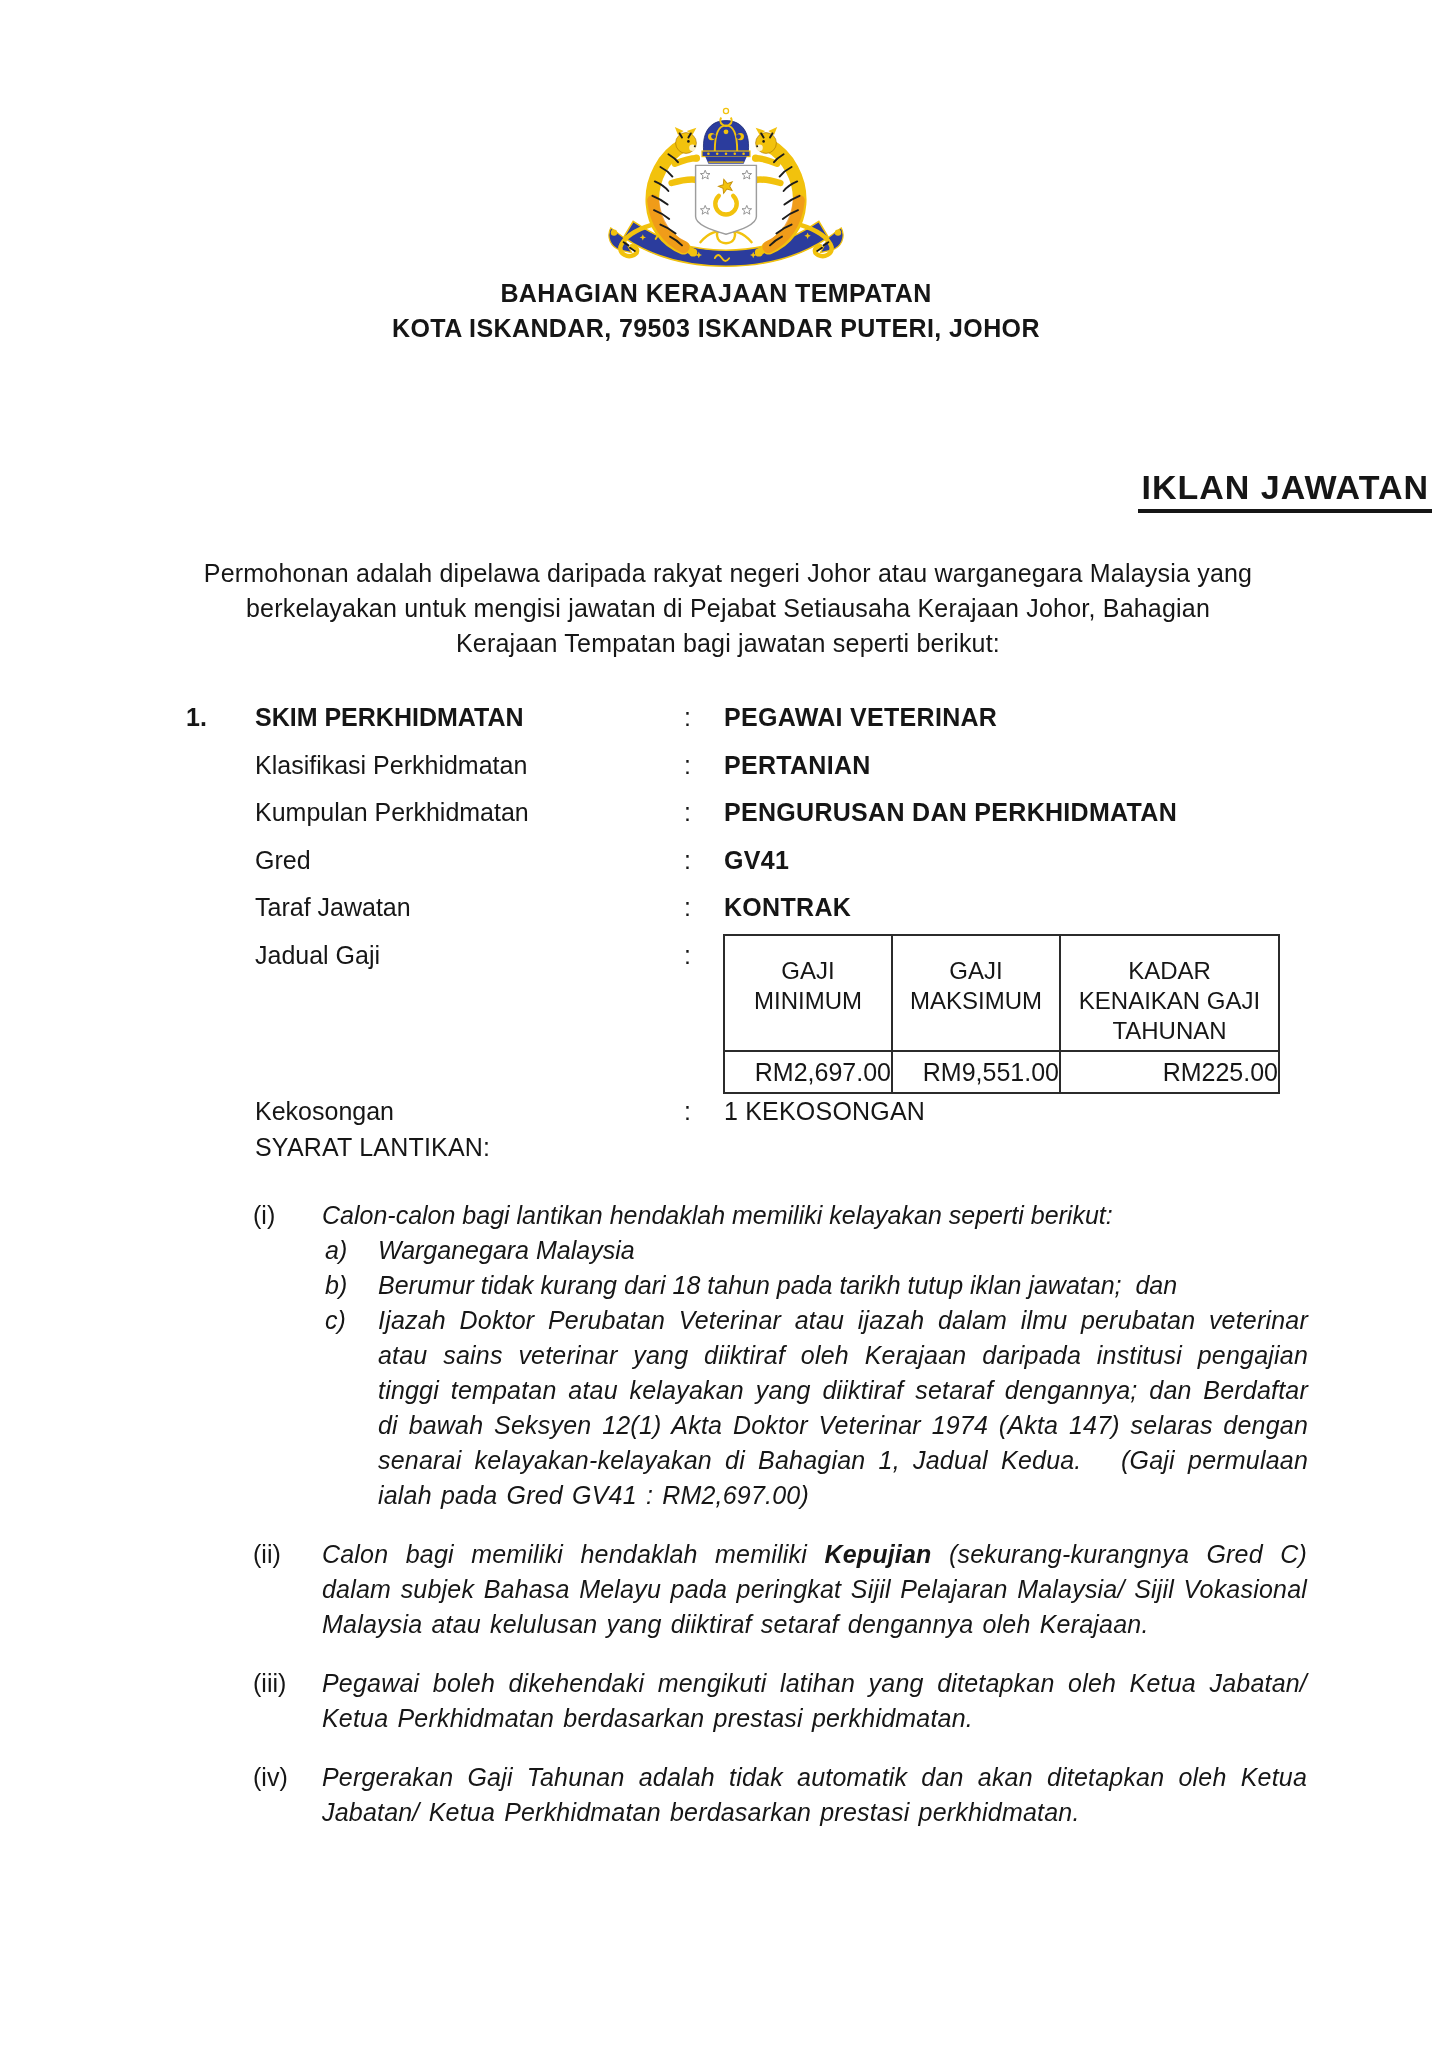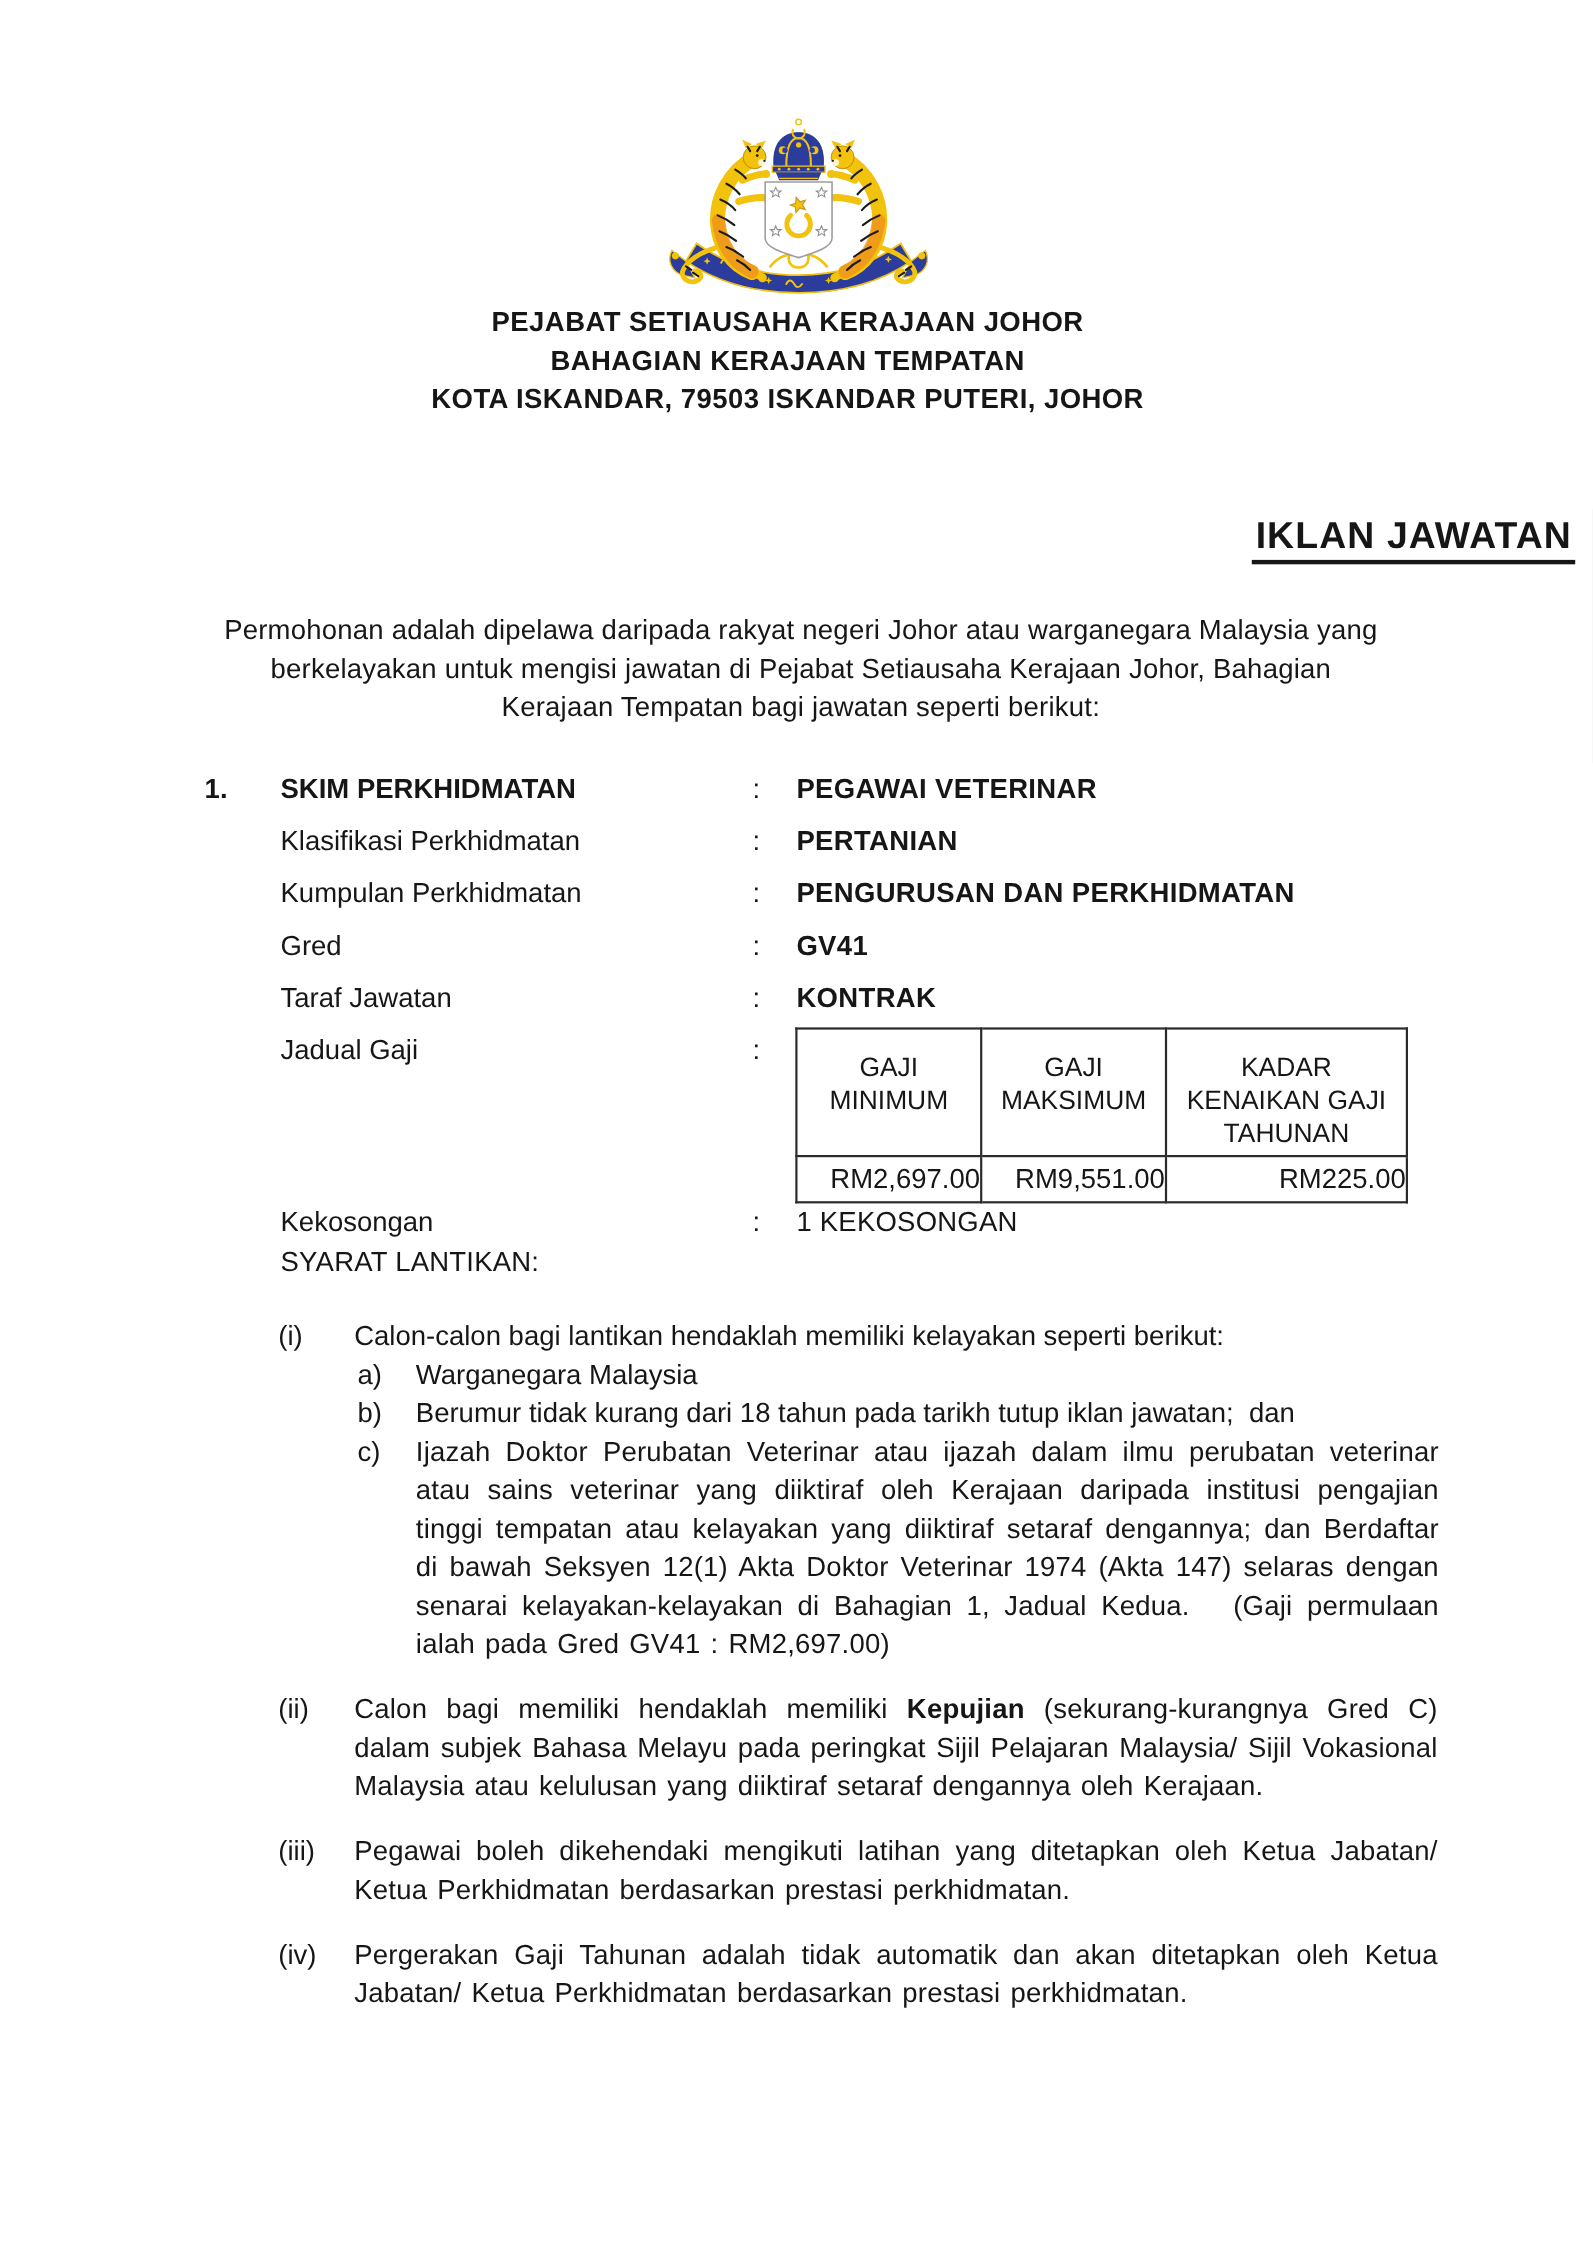--- a/index.html
+++ b/index.html
@@ -47,21 +47,21 @@
   .salary th{width:166px;height:94px;vertical-align:top;padding-top:20px;white-space:pre-line;}
   .salary th.wide{width:217px;}
   .salary td{height:40px;vertical-align:middle;font-size:25px;text-align:right;}
   
   .kek{top:1097px}
   .syarat{position:absolute;top:1133px;left:255px;font-size:25px;letter-spacing:.2px;}
   
   .conds{position:absolute;top:1198px;left:0;width:1448px;font-size:25px;line-height:35px;}
   .cond{position:relative;margin-bottom:24px;}
   .cond-num{position:absolute;left:253px;top:0;}
-  .cond-body{margin-left:322px;width:985px;}
+  .cond-body{margin-left:322px;width:985px;font-style:italic;}
   .cond-body.just{text-align:justify;letter-spacing:.2px;word-spacing:2px;}
   .sub{position:relative;}
   .sub-letter{position:absolute;left:3px;top:0;}
   .sub-text{display:block;margin-left:56px;}
   .sub-text.just{text-align:justify;width:930px;letter-spacing:.2px;word-spacing:2px;}
   .keep-sp{white-space:pre-wrap;}
   .bold{font-weight:bold;}
 </style>
 </head>
 <body>
@@ -168,21 +168,20 @@
         <circle cx="150" cy="59.5" r="1.6"></circle>
           <circle cx="161" cy="59.5" r="1.6"></circle>
         <circle cx="172" cy="59.5" r="1.6"></circle>
       </g>
       <path d="M124,63 L176,63 L172,72 L128,72 Z" fill="#2b3c9d"></path>
       <path d="M128,70 L172,70" stroke-width="1.5" stroke="#f2c20d"></path>
     </g>
   </svg>
 
   <div class="letterhead">
-    <div>PEJABAT SETIAUSAHA KERAJAAN JOHOR</div>
     <div>BAHAGIAN KERAJAAN TEMPATAN</div>
     <div>KOTA ISKANDAR, 79503 ISKANDAR PUTERI, JOHOR</div>
   </div>
 
   <div class="title-wrap">
     <span class="title">IKLAN JAWATAN</span>
   </div>
 
   <p class="intro">Permohonan adalah dipelawa daripada rakyat negeri Johor atau warganegara Malaysia yang berkelayakan untuk mengisi jawatan di Pejabat Setiausaha Kerajaan Johor, Bahagian Kerajaan Tempatan bagi jawatan seperti berikut:</p>
 

